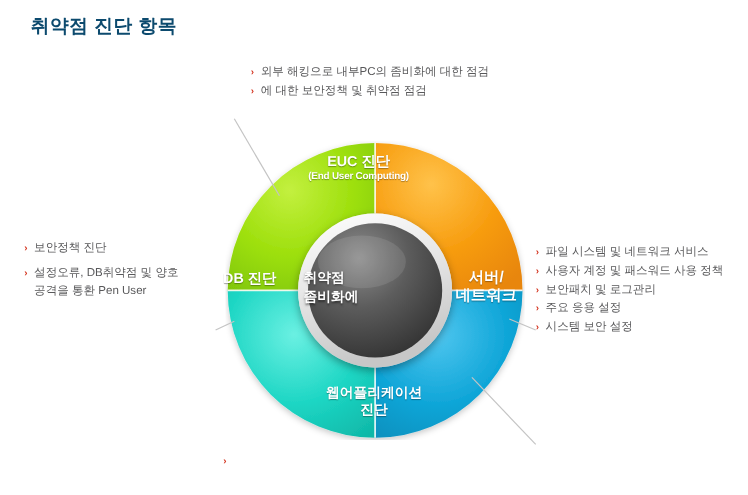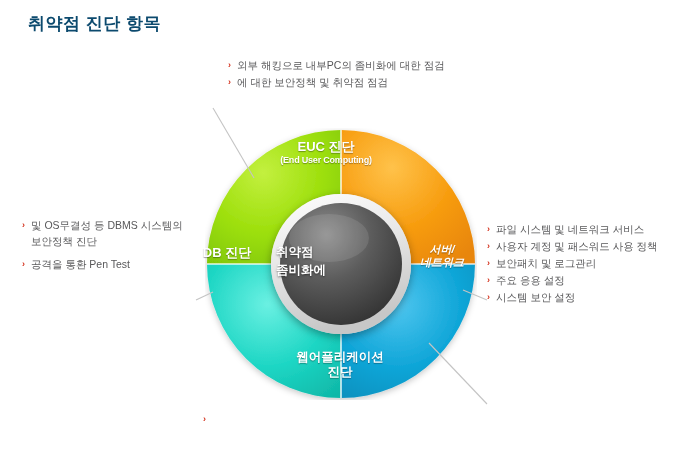--- a/index.html
+++ b/index.html
@@ -63,22 +63,21 @@
     font-weight: bold;
     margin-top: 1px;
     letter-spacing: -0.2px;
   }
   #lbl-db {
     left: 196px; top: 245px; width: 62px;
     font-size: 13px;
   }
   #lbl-server {
     left: 406px; top: 243px; width: 72px;
-    font-size: 11px;
-    font-style: italic;
+    font-size: 14px;
   }
   #lbl-web {
     left: 272px; top: 350px; width: 136px;
     font-size: 12.5px;
   }
 
   
   #center-text {
     position: absolute;
     left: 276px;
@@ -228,22 +227,22 @@
   <div id="center-text">
     <span>취약점</span><br>
     <span>좀비화에</span>
   </div>
 
   <div class="callout" id="co-euc">
       <div class="bullet-row"><span class="arrow">›</span><span>외부 해킹으로 내부PC의 좀비화에 대한 점검</span></div>
       <div class="bullet-row"><span class="arrow">›</span><span class="cont">에 대한 보안정책 및 취약점 점검</span></div>
     </div>
   <div class="callout" id="co-db">
-      <div class="bullet-row"><span class="arrow">›</span><span class="cont">및 OS무결성 등 DBMS 시스템의</span><span class="cont">보안정책 진단</span></div>
-      <div class="bullet-row gap"><span class="arrow">›</span><span class="cont">공격을 통환 Pen Test</span></div>
+      <div class="bullet-row"><span class="arrow">›</span><span class="cont">보안정책 진단</span></div>
+      <div class="bullet-row gap"><span class="arrow">›</span><span>설정오류, DB취약점 및 양호</span><span class="cont">공격을 통환 Pen User</span></div>
     </div>
   <div class="callout" id="co-server">
       <div class="bullet-row"><span class="arrow">›</span><span>파일 시스템 및 네트워크 서비스</span></div>
       <div class="bullet-row"><span class="arrow">›</span><span>사용자 계정 및 패스워드 사용 정책</span></div>
       <div class="bullet-row"><span class="arrow">›</span><span>보안패치 및 로그관리</span></div>
       <div class="bullet-row"><span class="arrow">›</span><span>주요 응용 설정</span></div>
       <div class="bullet-row"><span class="arrow">›</span><span>시스템 보안 설정</span></div>
     </div>
   <div class="callout" id="co-web">
       <div class="bullet-row"><span class="arrow">›</span></div>

